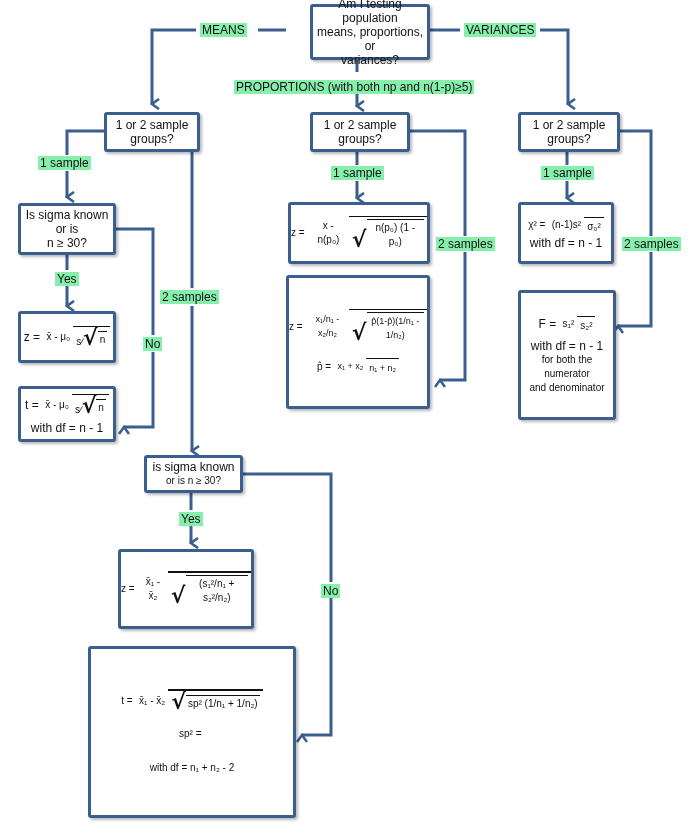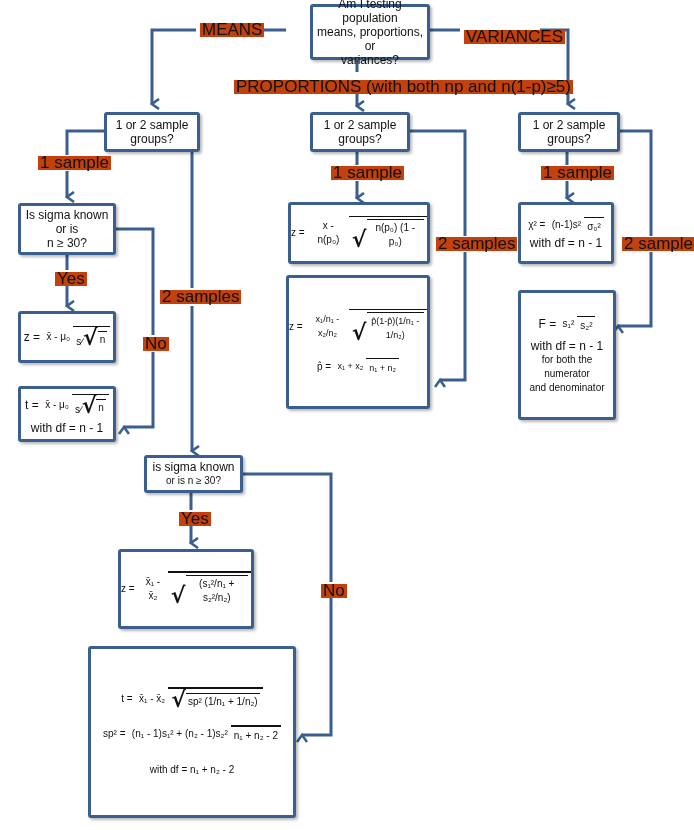--- a/index.html
+++ b/index.html
@@ -2,21 +2,21 @@
 <html><head>
 <meta charset="utf-8">
 <style>
   html, body { margin: 0; padding: 0; background: #ffffff; }
   body { width: 694px; height: 830px; position: relative; overflow: hidden;
          font-family: "Liberation Sans", "DejaVu Sans", sans-serif; color: #111; }
   #lines { position: absolute; left: 0; top: 0; width: 694px; height: 830px; }
   .box { position: absolute; box-sizing: border-box; border: 3px solid #3a5f8f;
          background: #fff; border-radius: 3px; box-shadow: 2px 2px 3px rgba(0,0,0,0.28);
          text-align: center; font-size: 12px; line-height: 14px; }
-  .lbl { position: absolute; font-size: 17px; background: #c2410c; padding: 0 2px; white-space: nowrap; line-height: 14px; }
+  .lbl { position: absolute; font-size: 12px; background: #86efac; padding: 0 2px; white-space: nowrap; line-height: 14px; }
   .q { display: flex; align-items: center; justify-content: center; flex-direction: column; }
   .frac { display: inline-flex; flex-direction: row; align-items: center; vertical-align: middle; }
   .frac .num { padding: 0 3px 1px; }
   .frac .den { border-top: 1.6px solid #111; padding: 2px 3px 0; }
   .frac.thick .den { border-top-width: 2.5px; }
   .small { font-size: 10px; }
   .tiny { font-size: 9px; }
   .sqrt { display: inline-flex; align-items: flex-end; }
   .sqrt .rad { font-size: 22px; font-weight: bold; line-height: 18px; font-family: "DejaVu Sans", sans-serif; }
   .sqrt .radicand { border-top: 1.2px solid #111; padding: 1px 2px 0; }
@@ -62,21 +62,21 @@
   </g>
 </svg>
 
 <div class="box q" style="left:294px;top:4px;width:120px;height:56px;margin-left:16px;">
   <div>Am I testing population</div>
   <div>means, proportions, or</div>
   <div>variances?</div>
 </div>
 
 <span class="lbl" style="left:200px;top:23px;">MEANS</span>
-<span class="lbl" style="left:464px;top:30px;">VARIANCES</span>
+<span class="lbl" style="left:464px;top:23px;">VARIANCES</span>
 <span class="lbl" style="left:234px;top:74px;margin-top:6px;">PROPORTIONS (with both np and n(1-p)≥5)</span>
 
 <div class="box q" style="left:104px;top:112px;width:96px;height:40px;">
   <div>1 or 2 sample</div>
   <div>groups?</div>
 </div>
 <span class="lbl" style="left:38px;top:156px;">1 sample</span>
 
 <div class="box q" style="left:18px;top:203px;width:98px;height:52px;">
   <div>Is sigma known</div>
@@ -136,24 +136,20 @@
     <span class="frac thick small">
       <span class="num">x̄₁ - x̄₂</span>
       <span class="den"><span class="sqrt">
             <span class="rad">√</span>
             <span class="radicand">sp² (1/n₁ + 1/n₂)</span>
           </span></span>
     </span>
   </div>
   <div class="row" style="margin-top:14px;">
     <span class="eq small">sp² =</span>&nbsp;
-    <span class="frac thick small">
-      <span class="num">(n₁ - 1)s₁² + (n₂ - 1)s₂²</span>
-      <span class="den">n₁ + n₂ - 2</span>
-    </span>
   </div>
   <div class="small" style="margin-top:20px;">with df = n₁ + n₂ - 2</div>
 </div>
 
 <div class="box q" style="left:310px;top:112px;width:100px;height:40px;">
   <div>1 or 2 sample</div>
   <div>groups?</div>
 </div>
 <span class="lbl" style="left:331px;top:166px;">1 sample</span>
 <span class="lbl" style="left:436px;top:237px;">2 samples</span>

